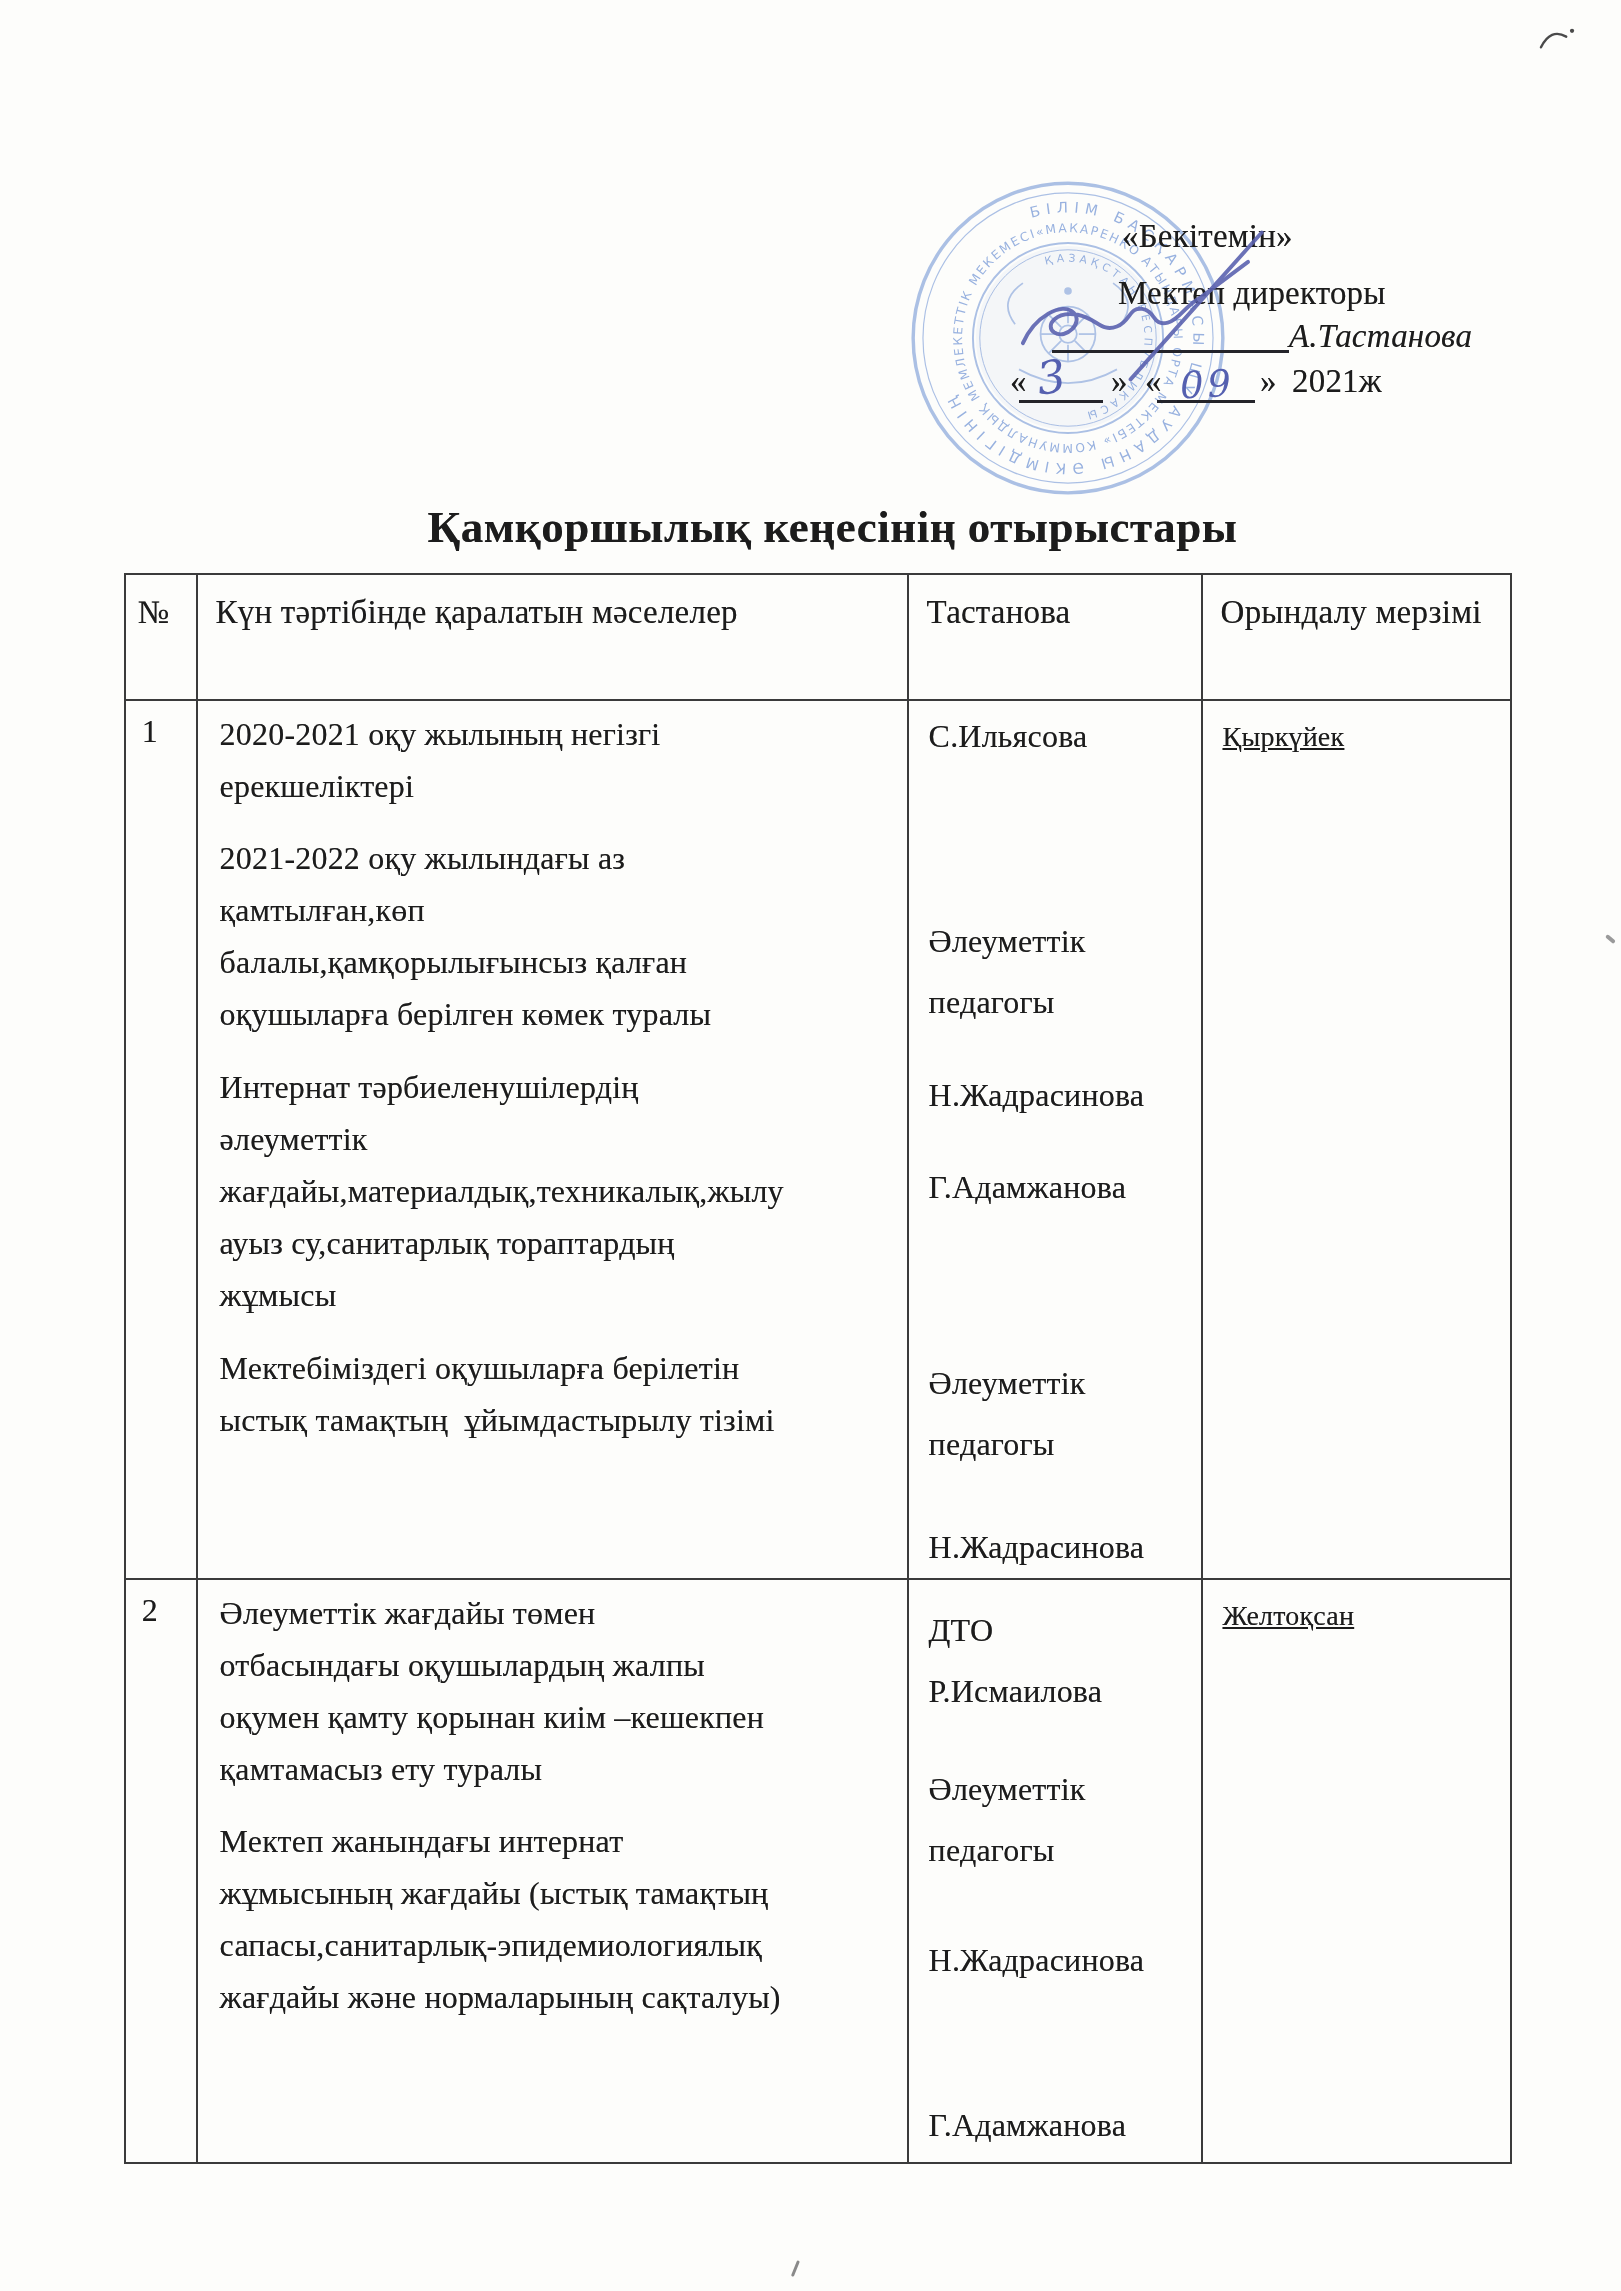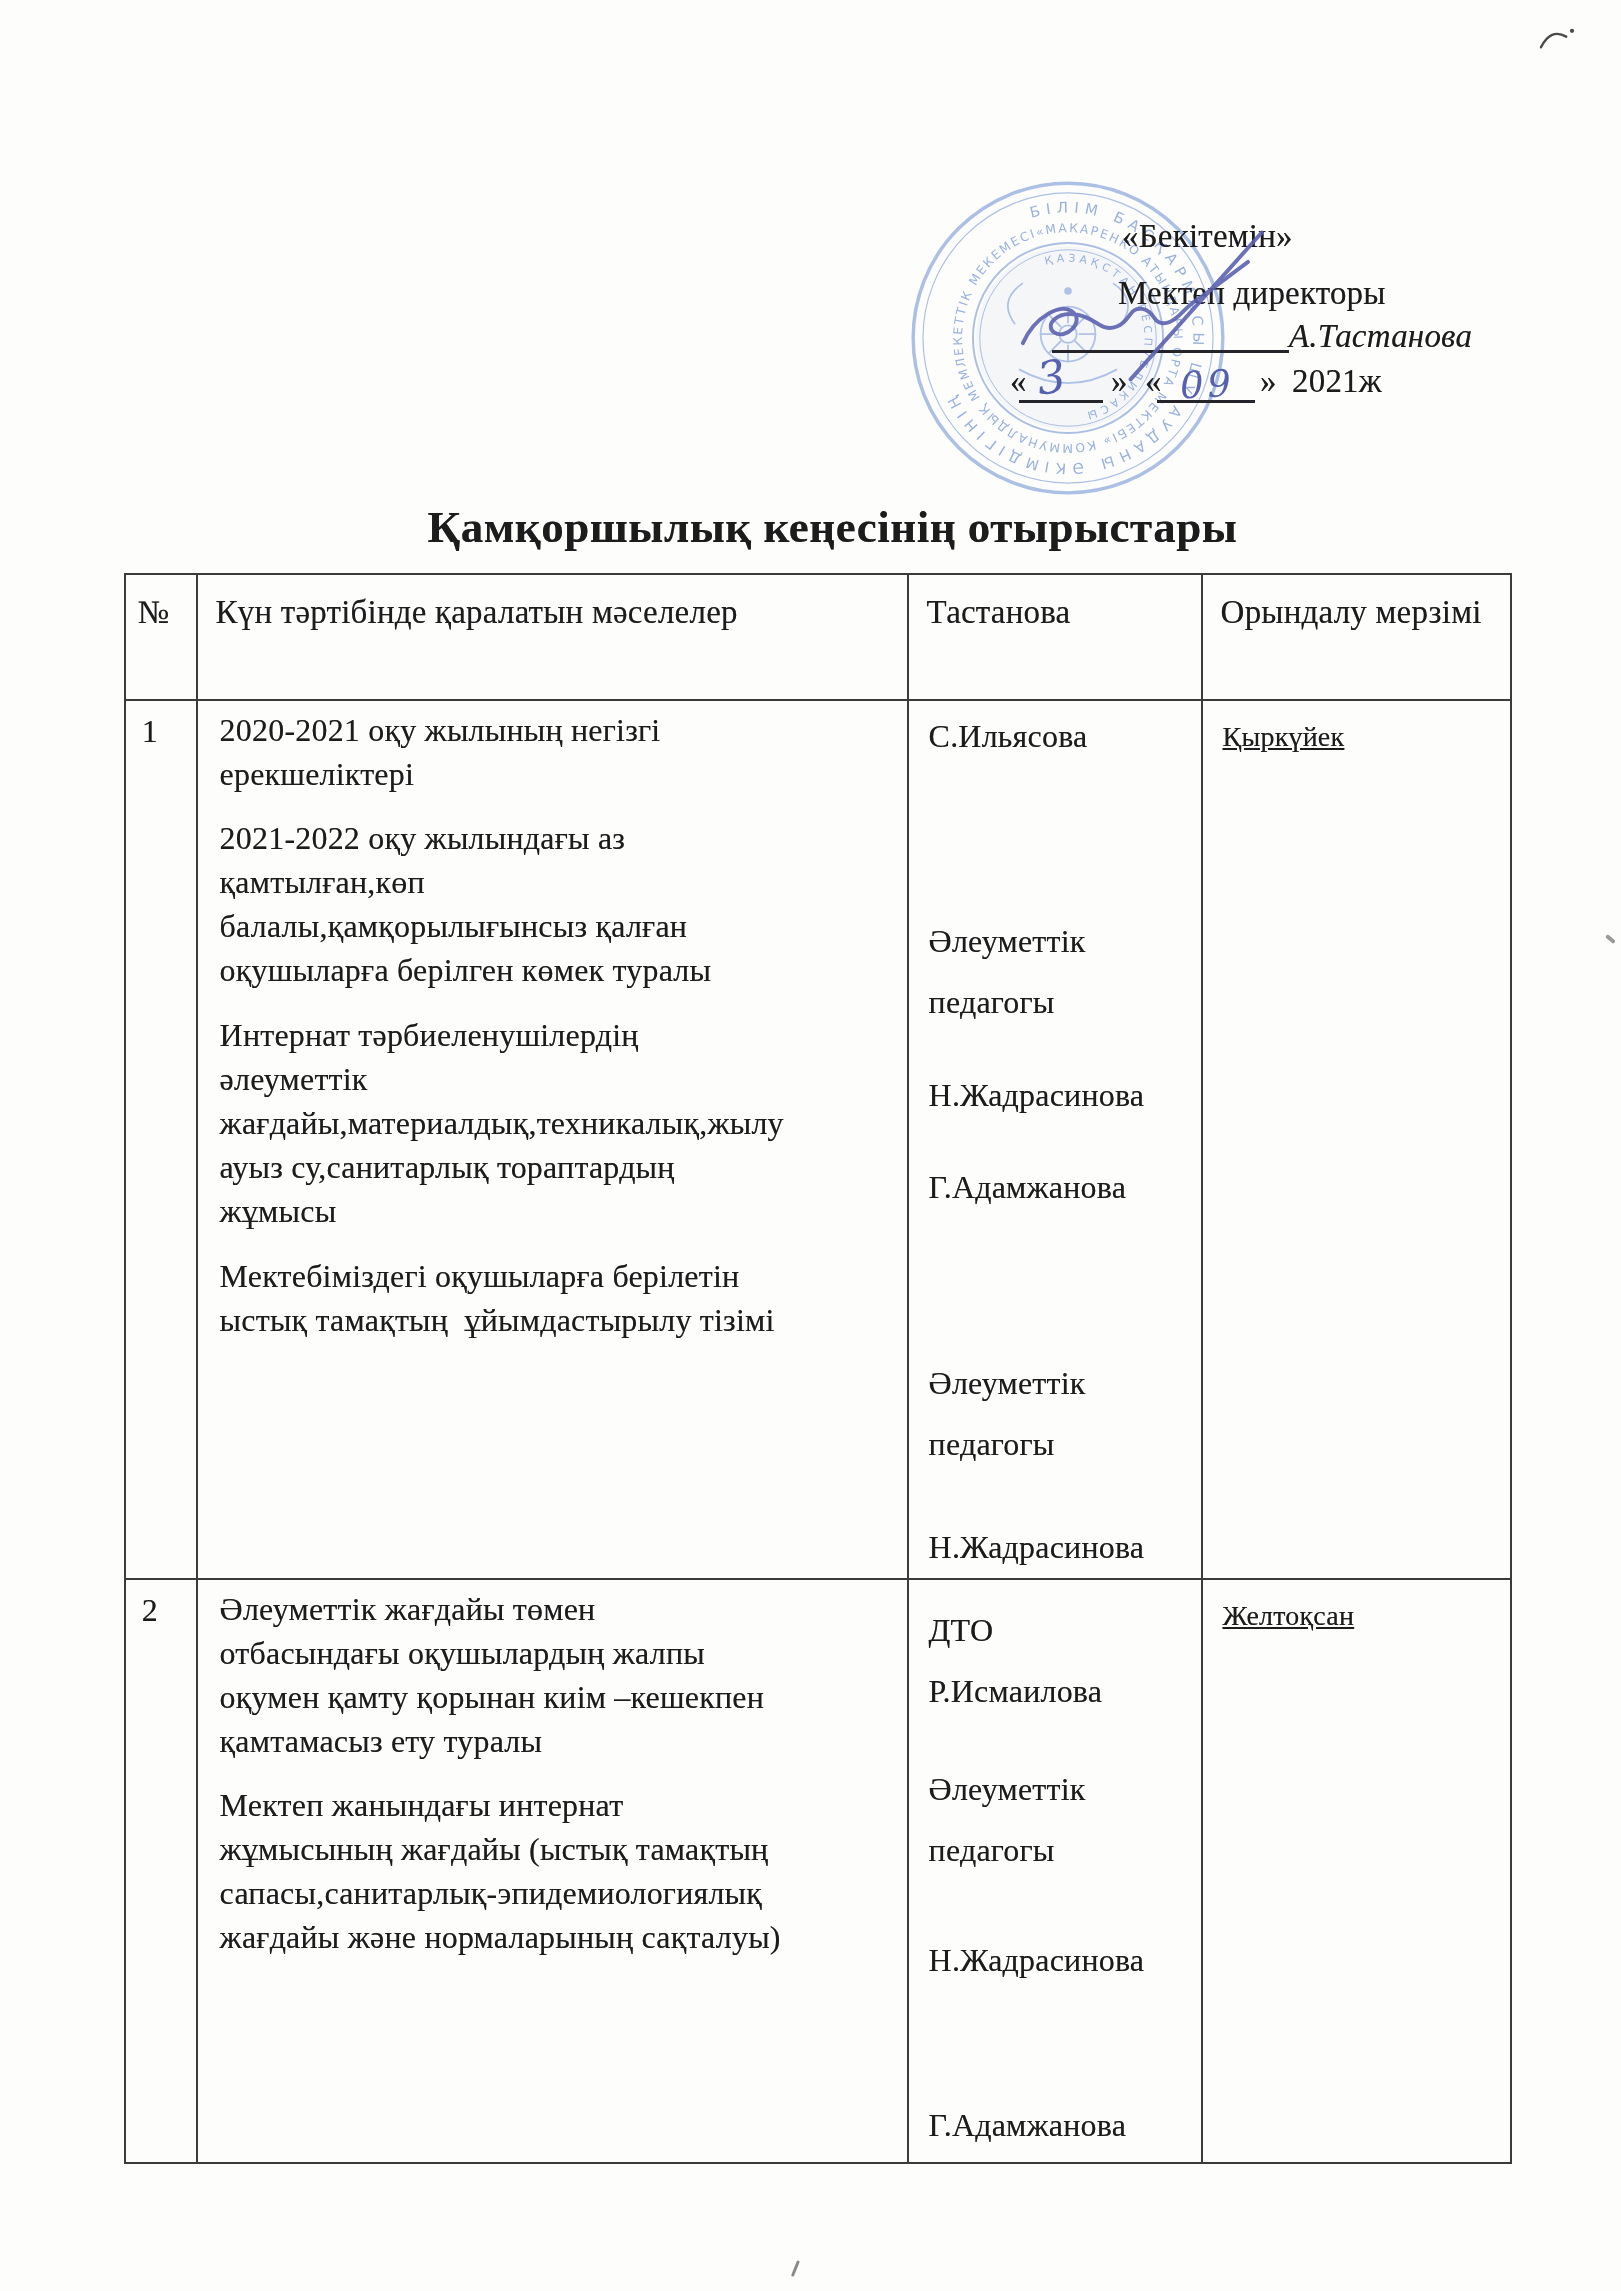--- a/index.html
+++ b/index.html
@@ -44,21 +44,21 @@
   table.meeting td, table.meeting th{
     border:2px solid #3b3b3b; vertical-align:top; font-weight:normal; text-align:left;
   }
   tr.head{ height:126px; }
   tr.row1{ height:878px; }
   tr.row2{ height:584px; }
   th.hcell{ font-size:33px; font-weight:bold; line-height:59px; padding:7.8px 13.7px 0 17.6px; }
   th.h-num{ padding-left:11.8px; }
   td.c-num{ font-size:32px; line-height:44px; padding:7.8px 0 0 15.7px; }
   td.c-iss{ padding:6.9px 15.7px 0 21.6px; }
-  .para{ font-size:32px; line-height:44px; margin:0 0 20.6px 0; white-space:pre-wrap; }
+  .para{ font-size:32px; line-height:52px; margin:0 0 20.6px 0; white-space:pre-wrap; }
   .para:last-child{ margin-bottom:0; }
   tr.row2 .para.gap-before{ }
   td.c-res{ padding:4.9px 9.8px 0 19.6px;margin-left:32px; }
   .re{ font-size:32px; line-height:61px; white-space:pre-wrap; }
   .r1e2{ margin-top:144px; } .r1e3{ margin-top:32px; } .r1e4{ margin-top:31px; }
   .r1e5{ margin-top:135px; } .r1e6{ margin-top:42px; }
   td.c-res.r2{ padding-top:20px; }
   .r2e2{ margin-top:37px; } .r2e3{ margin-top:49px; } .r2e4{ margin-top:104px; }
   td.c-dl{ padding:4.9px 9.8px 0 19.6px; font-size:28px; line-height:61px;text-decoration:underline; }
   .dl-late{ padding-top:209px; }

